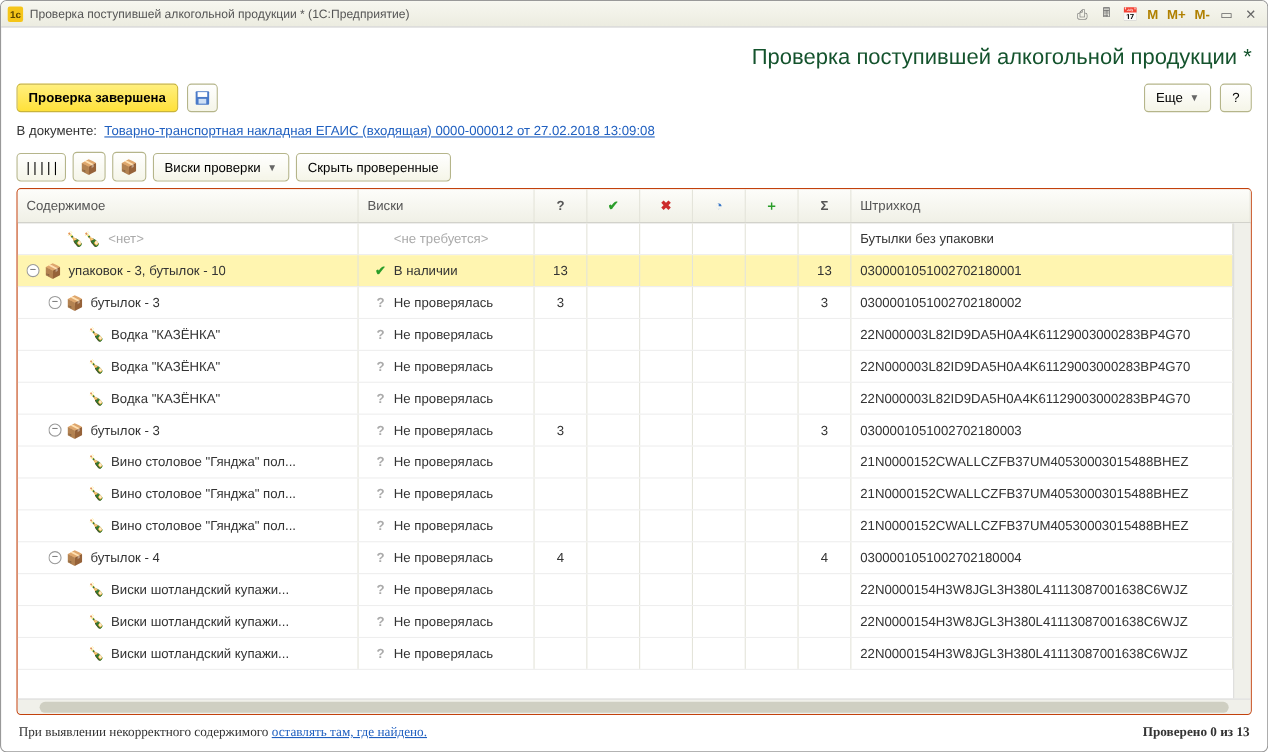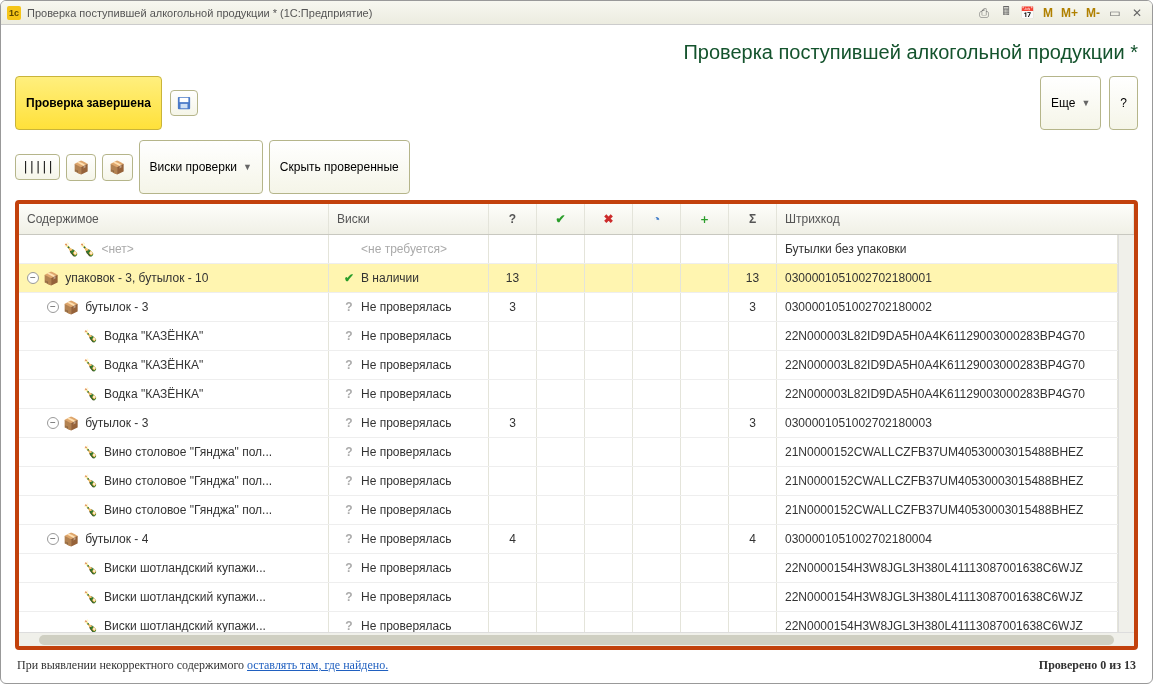--- a/index.html
+++ b/index.html
@@ -49,38 +49,38 @@
     font-size: 20px;
     font-weight: normal;
     margin: 6px 0 12px 0;
     color: #14532d;
     text-align: right;
   }
   .cmdbar { display:flex; align-items:center; gap:8px; margin-bottom:10px;}
   .btn {
     border: 1px solid #b5b58a;
     background: linear-gradient(#fff, #f5f5e8);
-    padding: 19px 10px;
+    padding: 5px 10px;
     border-radius: 4px;
     font-size: 12px;
     cursor: pointer;
     display:inline-flex;align-items:center;gap:4px;
   }
   .btn-yellow {
     background: linear-gradient(#ffef7e, #ffe13a);
     border-color: #c9b43a;
     font-weight: bold;
   }
   .btn-icon-only { padding: 5px 6px; }
   .cmdbar .spacer { flex:1; }
   .docline { margin-bottom: 12px; font-size:12px;}
   .docline a { color: #2060c0; text-decoration: underline; }
   .toolbar2 { display:flex; gap:6px; align-items:center; margin-bottom:6px;}
   .table-wrap {
-    border: 4px solid #c2410c;
+    border: 1px solid #c2410c;
     border-radius: 4px;
     flex: 1;
     overflow: hidden;
     display:flex;
     flex-direction:column;
     min-height:0;
   }
   .thead {
     display:flex;
     background: linear-gradient(#fdfdfa, #f0f0e6);
@@ -188,20 +188,24 @@
         </svg>
     </button>
     <div class="spacer"></div>
     <button class="btn">
         <span>Еще</span>
         <span class="chev">▼</span>
       </button>
     <button class="btn">?</button>
   </div>
 
+  <div class="docline">
+    <span>В документе:</span>
+    &nbsp;<a href="#">Товарно-транспортная накладная ЕГАИС (входящая) 0000-000012 от 27.02.2018 13:09:08</a>
+  </div>
 
   <div class="toolbar2">
     <button class="btn btn-icon-only">
       <span style="font-family:monospace;letter-spacing:-1px;">|||||</span>
     </button>
     <button class="btn btn-icon-only">
       <span class="ico ico-box" style="margin:0;">📦</span>
     </button>
     <button class="btn btn-icon-only">
       <span class="ico ico-box" style="margin:0;">📦</span>

